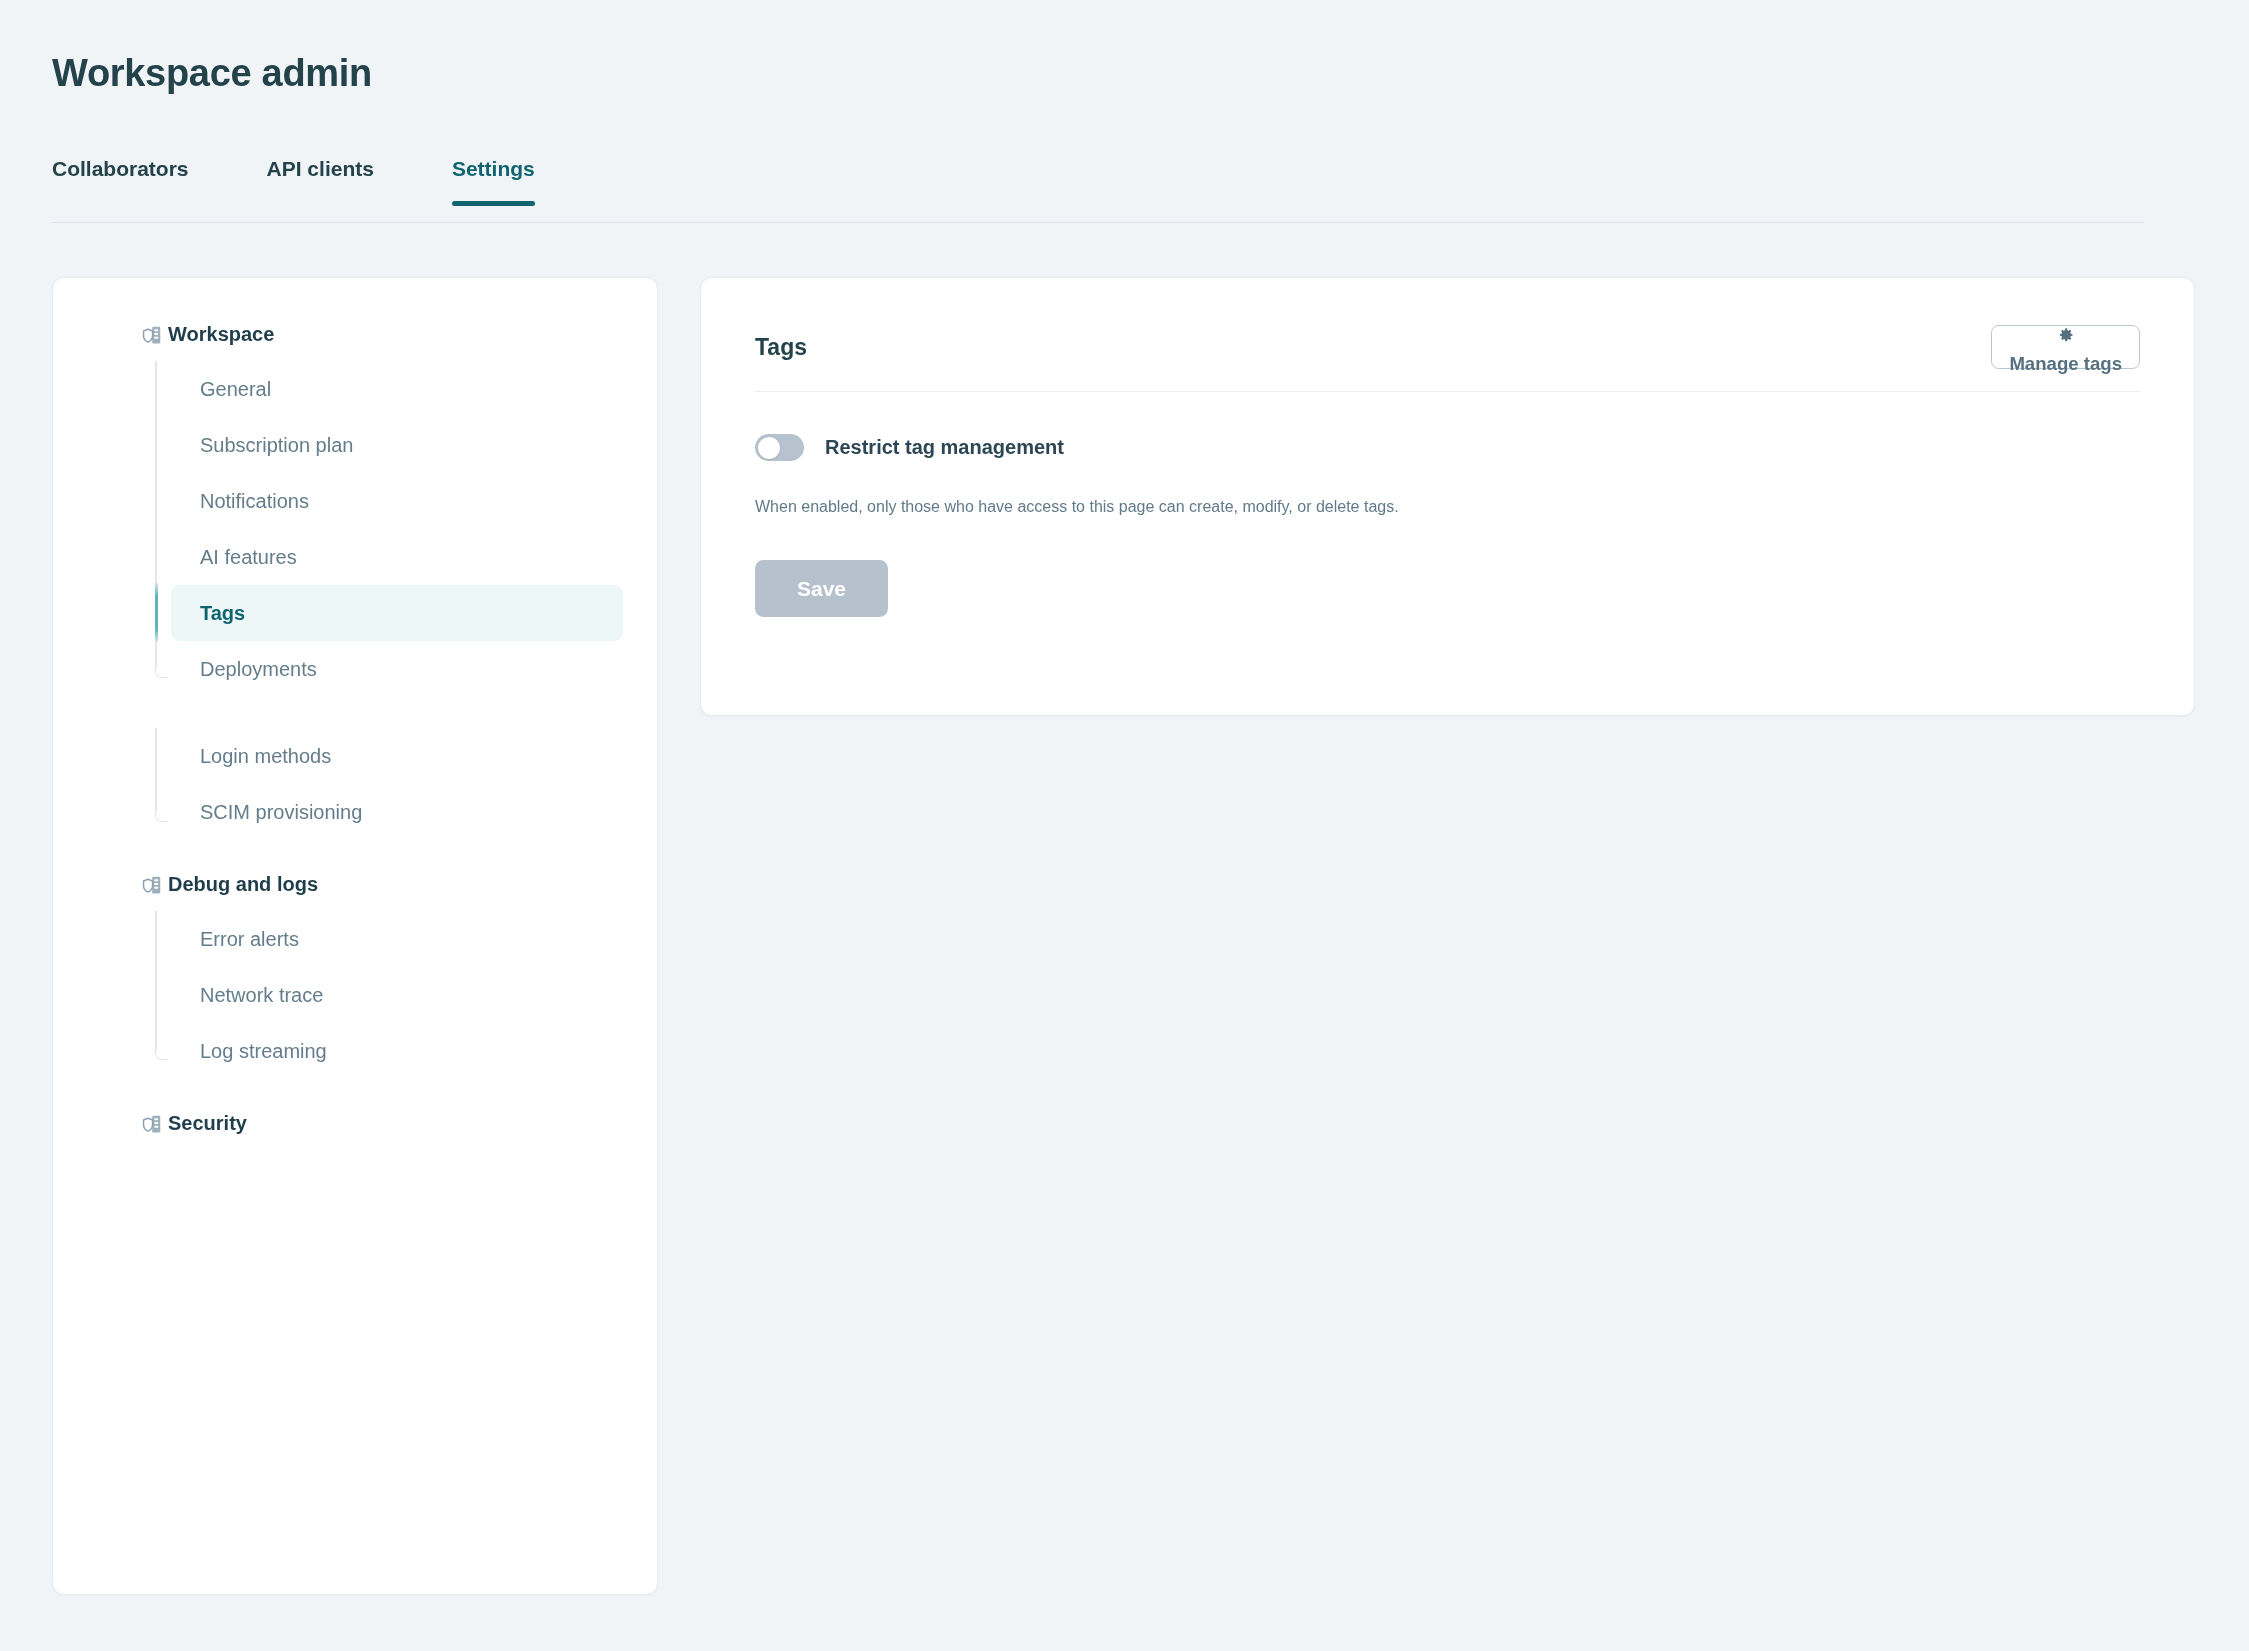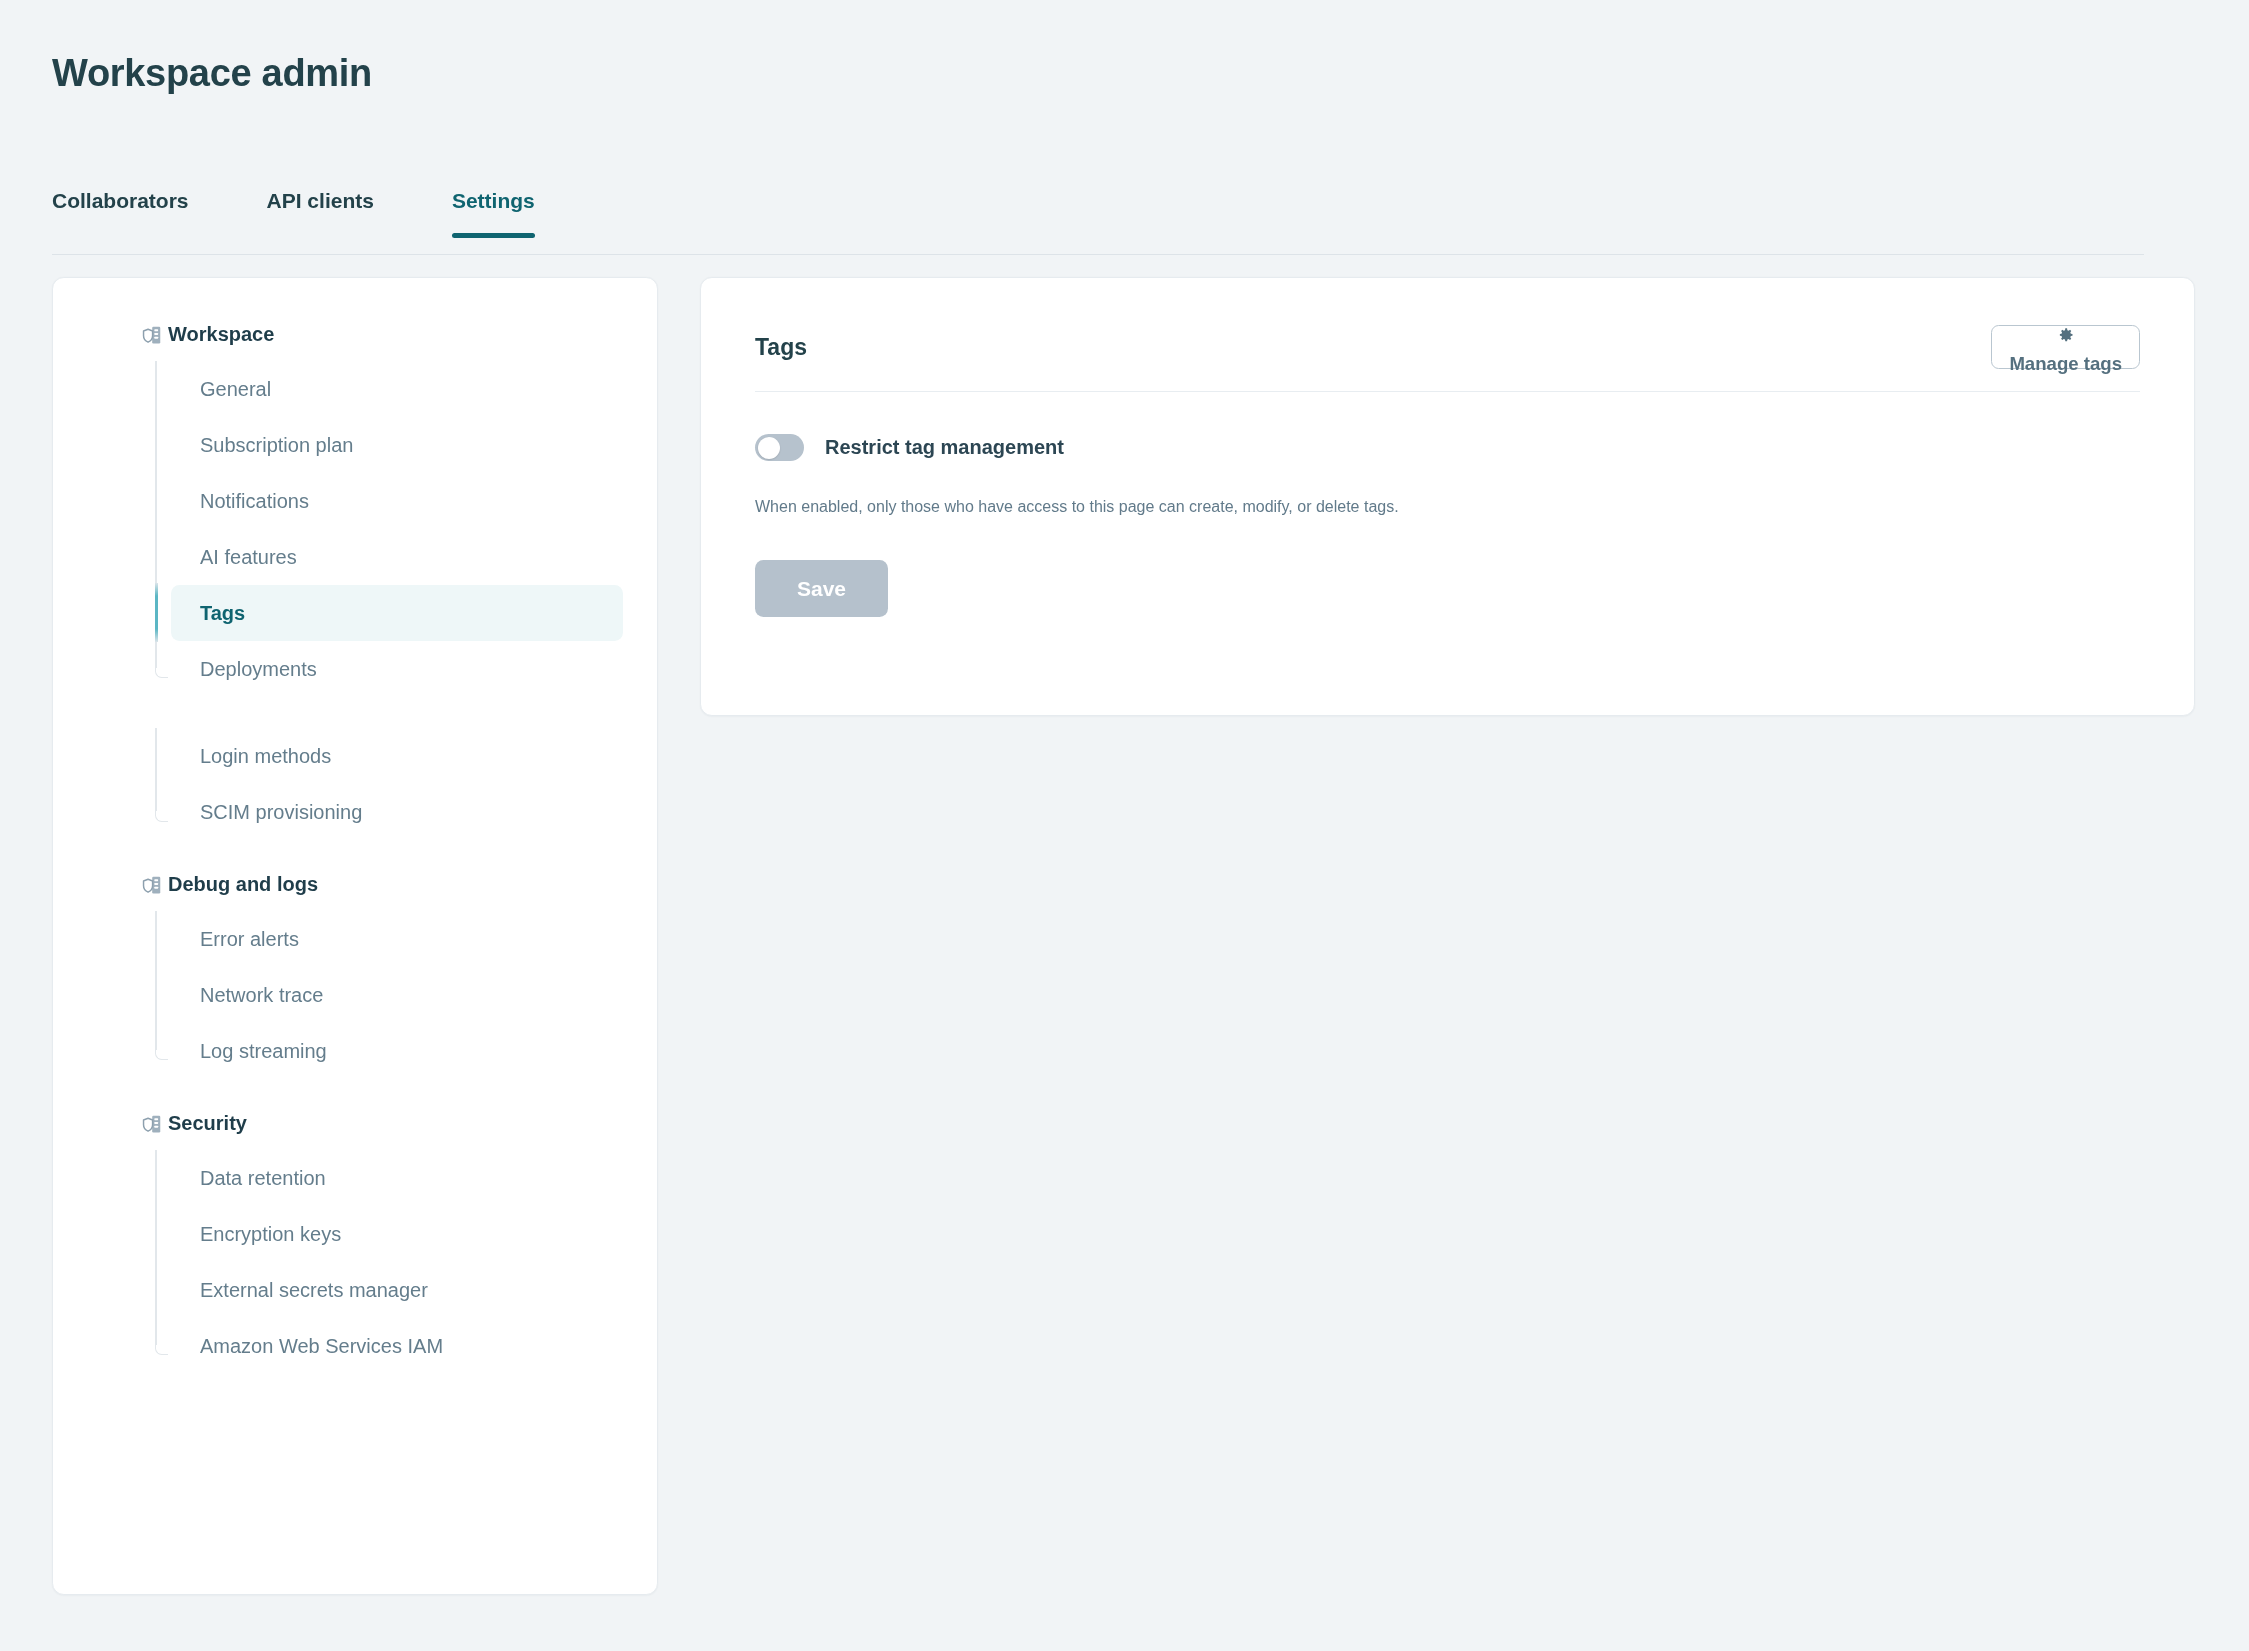--- a/index.html
+++ b/index.html
@@ -34,21 +34,20 @@
   .tabs {
     position: absolute;
     left: 52px;
     top: 157px;
     width: 2092px;
     height: 66px;
     border-bottom: 1.7px solid #dde3e8;
     display: flex;
     align-items: flex-start;
     gap: 0;
-    margin-top: 32px;
   }
   .tab {
     position: relative;
     font-size: 21px;
     font-weight: 700;
     color: #23424a;
     padding: 0 0 23.6px 0;
     margin-right: 78px;
     cursor: pointer;
     white-space: nowrap;
@@ -334,26 +333,20 @@
           <div class="group-header">
             <span class="glyph"><svg viewBox="0 0 24 24" width="23.6" height="23.6" aria-hidden="true">
                 <rect x="12.4" y="3.6" width="8.2" height="17" rx="1.2" fill="#9fb0bd"></rect>
                 <rect x="14.6" y="6.2" width="3.8" height="1.9" rx="0.5" fill="#ffffff"></rect>
                 <rect x="14.6" y="10" width="3.8" height="1.9" rx="0.5" fill="#ffffff"></rect>
                 <rect x="14.6" y="13.8" width="3.8" height="1.9" rx="0.5" fill="#ffffff"></rect>
                 <path d="M8.2 6.2l4.6 1.7v4.9c0 3-2 5.4-4.6 6.5-2.6-1.1-4.6-3.5-4.6-6.5V7.9z" fill="#ffffff" stroke="#8da0ae" stroke-width="1.5" stroke-linejoin="round"></path>
               </svg></span>
             <span class="gh-label">Security</span>
           </div>
-          <div class="group-items">
-            <div class="nav-item">Data retention</div>
-            <div class="nav-item">Encryption keys</div>
-            <div class="nav-item">External secrets manager</div>
-            <div class="nav-item">Amazon Web Services IAM</div>
-          </div>
         </div>
       </div>
   </aside>
 
   <section class="content-card">
     <div class="content-inner">
 
       <div class="content-head">
         <div class="content-title">Tags</div>
 

